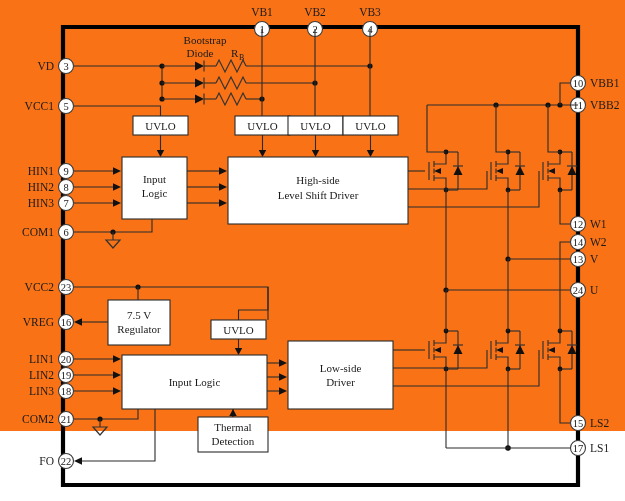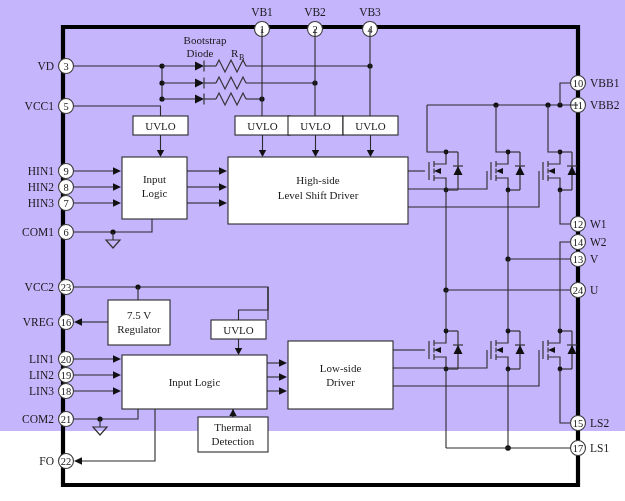--- a/index.html
+++ b/index.html
@@ -2,21 +2,21 @@
 <html><head>
 <meta charset="utf-8">
 <title>IPM Block Diagram</title>
 <style>
   html,body{margin:0;padding:0;background:#ffffff;}
   body{
     width:625px;height:501px;
     font-family:"Liberation Serif","DejaVu Serif",serif;
     overflow:hidden;
   }
-  #diagram-root{position:relative;width:625px;height:431px;background:#c4b5fd;text-decoration:underline;}
+  #diagram-root{position:relative;width:625px;height:431px;background:#f97316;text-decoration:underline;}
   svg{display:block;}
   .lbl{font-family:"Liberation Serif","DejaVu Serif",serif;fill:#1a1a1a;}
   .pinlbl{font-size:11.5px;}
   .pinnum{font-size:10.5px;}
   .blocktxt{font-size:11px;}
   .uvlotxt{font-size:11px;}
   .toplbl{font-size:11.5px;}
   .annot{font-size:11px;}
   .sub{font-size:8px;}
   .wire{stroke:#2b2b2b;stroke-width:1.1;fill:none;}

